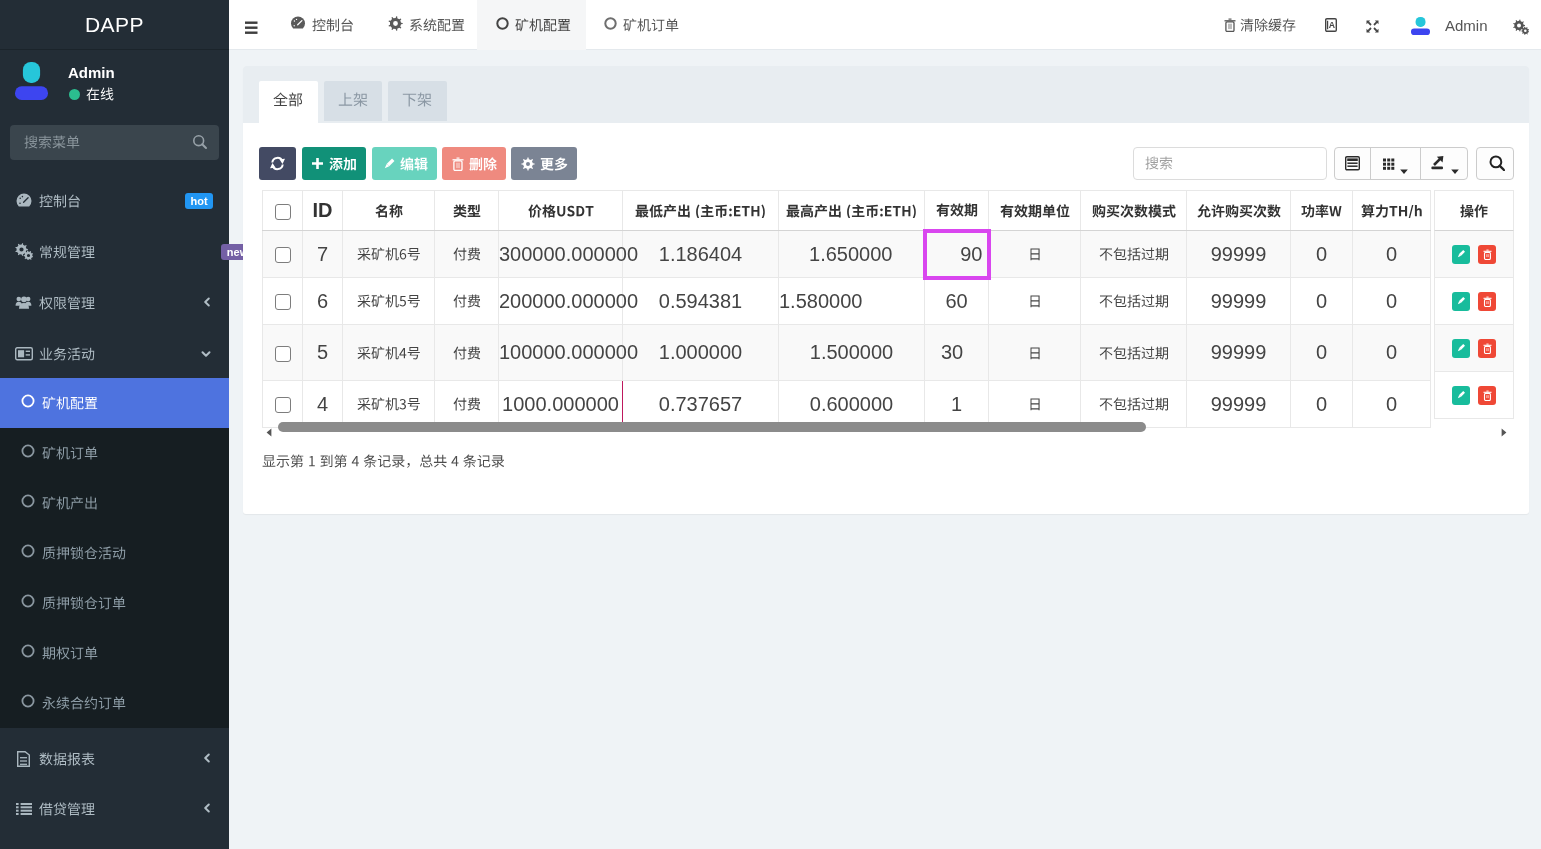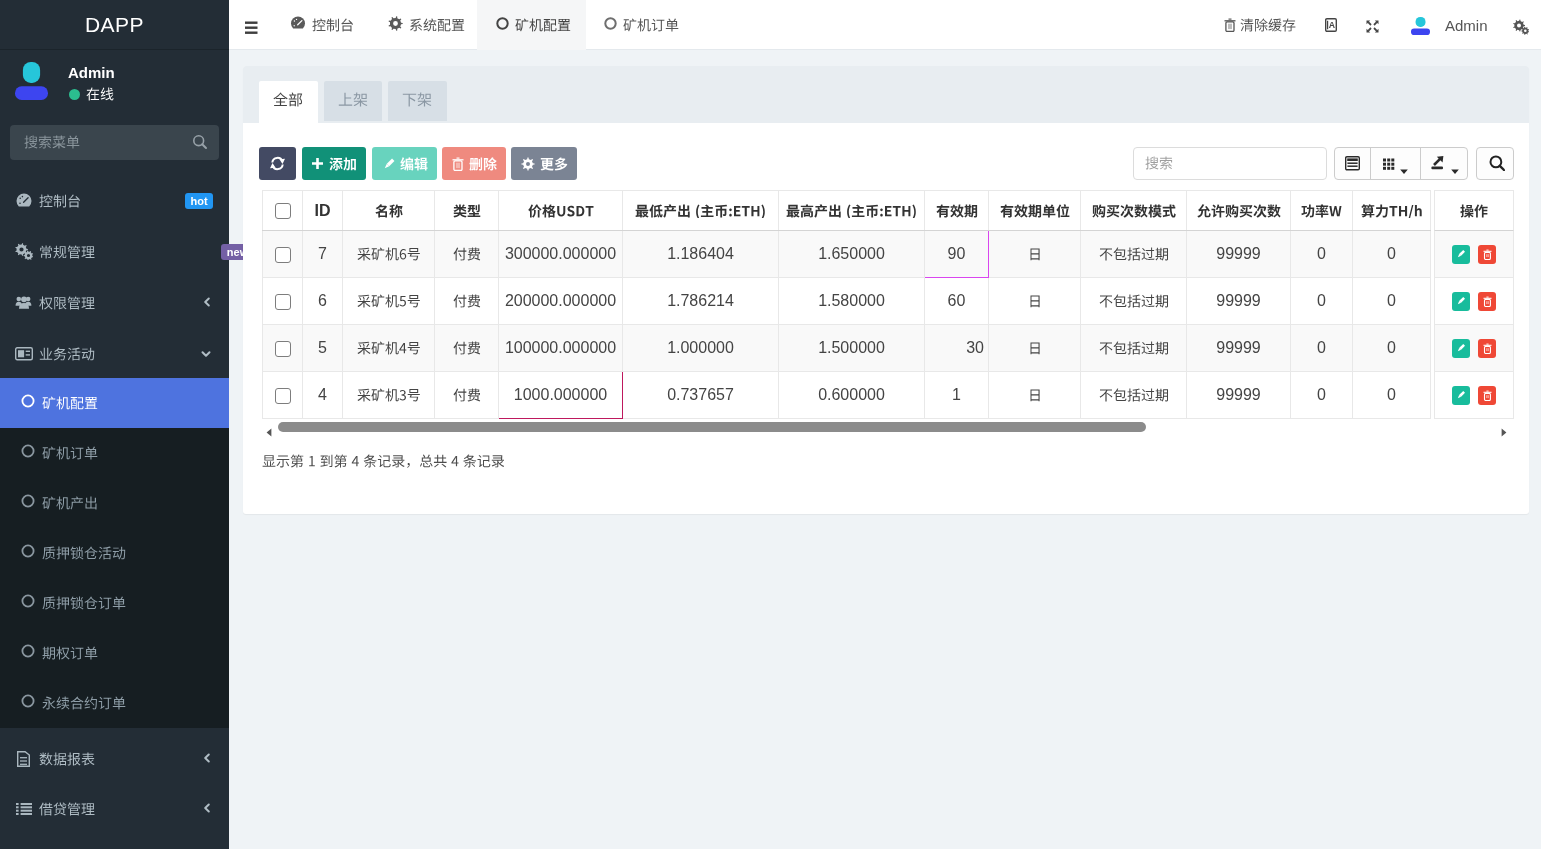--- a/index.html
+++ b/index.html
@@ -412,21 +412,21 @@
       <path fill="#2b2b2b" d="M12.4 0 L5.8 0.8 L11.6 6.6 Z"></path>
     </svg></div>
 <div class="abs" style="left:1451px;top:161px"><svg width="8" height="6" viewBox="0 0 8 6">
       <path fill="#2b2b2b" d="M0.2 0.5 H7.8 L4 5.0 Z"></path>
     </svg></div>
 <div class="abs" style="left:1476px;top:147px;width:38px;height:33px;background:#fdfdfd;border:1px solid #ccc;border-radius:4px"></div>
 <div class="abs" style="left:1489px;top:155px"><svg width="16" height="16" viewBox="0 0 16 16">
       <circle cx="6.9" cy="6.9" r="5.4" fill="none" stroke="#222" stroke-width="2.0"></circle>
       <line x1="10.8" y1="10.8" x2="15.0" y2="15.0" stroke="#222" stroke-width="2.4" stroke-linecap="round"></line>
     </svg></div>
-<table class="abs" style="left:262px;top:190px;width:1168px;border-collapse:collapse;table-layout:fixed;font-size:16px;color:#444">
+<table class="abs" style="left:262px;top:190px;width:1168px;border-collapse:collapse;table-layout:fixed;font-size:20px;color:#444">
 <colgroup>
       <col style="width:40px">
       <col style="width:40px">
       <col style="width:92px">
       <col style="width:64px">
       <col style="width:124px">
       <col style="width:156px">
       <col style="width:146px">
       <col style="width:64px">
       <col style="width:92px">
@@ -532,21 +532,21 @@
 <td style="border:1px solid #e8e8e8;padding:0">
           <div style="display:flex;justify-content:center">
             <svg class="t " width="28" height="14" viewBox="0 -12.32 28 14.00">
               <path fill="#444444" d="M5.7 -5.7C6.4 -4.6 7.3 -3.1 7.8 -2.2L8.7 -2.7C8.3 -3.6 7.4 -5 6.6 -6.1ZM10.5 -11.6V-8.7H4.8V-7.6H10.5V-0.3C10.5 0 10.4 0.1 10.1 0.1C9.7 0.1 8.6 0.1 7.4 0.1C7.5 0.4 7.7 0.9 7.8 1.1C9.3 1.1 10.3 1.1 10.8 1C11.4 0.8 11.6 0.5 11.6 -0.3V-7.6H13.4V-8.7H11.6V-11.6ZM4.1 -11.7C3.3 -9.5 2 -7.4 0.5 -6C0.7 -5.7 1.1 -5.2 1.2 -4.9C1.7 -5.4 2.1 -6 2.6 -6.6V1.1H3.7V-8.3C4.2 -9.2 4.7 -10.3 5.2 -11.4Z M20.6 -3.3C20.2 -1.2 19 -0.2 14.6 0.2C14.8 0.5 15 0.9 15.1 1.1C19.7 0.6 21.2 -0.7 21.7 -3.3ZM21.3 -0.8C23.1 -0.3 25.4 0.5 26.6 1.1L27.2 0.3C26 -0.3 23.6 -1.1 21.8 -1.5ZM19 -8.3C18.9 -8 18.9 -7.6 18.7 -7.3H16.7L16.9 -8.3ZM19.9 -8.3H22.2V-7.3H19.8C19.9 -7.6 19.9 -8 19.9 -8.3ZM16.1 -9.1C16 -8.3 15.8 -7.2 15.6 -6.5H18.2C17.6 -5.9 16.6 -5.4 14.8 -5C15 -4.8 15.2 -4.4 15.3 -4.2C15.8 -4.3 16.2 -4.4 16.6 -4.5V-0.8H17.6V-3.8H24.4V-0.9H25.5V-4.7H17.1C18.3 -5.2 19 -5.8 19.4 -6.5H22.2V-5.1H23.2V-6.5H26C25.9 -6.1 25.9 -6 25.8 -5.9C25.7 -5.8 25.6 -5.8 25.5 -5.8C25.3 -5.8 24.9 -5.8 24.5 -5.8C24.6 -5.6 24.7 -5.3 24.7 -5.1C25.2 -5.1 25.7 -5.1 25.9 -5.1C26.2 -5.1 26.4 -5.2 26.6 -5.3C26.8 -5.6 27 -6 27 -6.9C27 -7.1 27.1 -7.3 27.1 -7.3H23.2V-8.3H26.2V-10.9H23.2V-11.8H22.2V-10.9H19.9V-11.8H19V-10.9H15.5V-10.1H19V-9.1L16.5 -9.1ZM19.9 -10.1H22.2V-9.1H19.9ZM23.2 -10.1H25.3V-9.1H23.2Z"></path>
             </svg>
           </div>
         </td>
 <td style="border:1px solid #e8e8e8;text-align:center;padding:0">300000.000000</td>
 <td style="border:1px solid #e8e8e8;text-align:center;padding:0">1.186404</td>
 <td style="border:1px solid #e8e8e8;text-align:center;padding:0">1.650000</td>
-<td style="border:1px solid #d946ef;text-align:center;padding:4px">90</td>
+<td style="border:4px solid #d946ef;text-align:right;padding:4px">90</td>
 <td style="border:1px solid #e8e8e8;padding:0">
           <div style="display:flex;justify-content:center">
             <svg class="t " width="14" height="14" viewBox="0 -12.32 14 14.00">
               <path fill="#444444" d="M3.5 -4.9H10.5V-1H3.5ZM3.5 -6V-9.8H10.5V-6ZM2.5 -10.8V1H3.5V0.1H10.5V0.9H11.6V-10.8Z"></path>
             </svg>
           </div>
         </td>
 <td style="border:1px solid #e8e8e8;padding:0">
           <div style="display:flex;justify-content:center">
             <svg class="t " width="70" height="14" viewBox="0 -12.32 70 14.00">
@@ -569,22 +569,22 @@
           </div>
         </td>
 <td style="border:1px solid #e8e8e8;padding:0">
           <div style="display:flex;justify-content:center">
             <svg class="t " width="28" height="14" viewBox="0 -12.32 28 14.00">
               <path fill="#444444" d="M5.7 -5.7C6.4 -4.6 7.3 -3.1 7.8 -2.2L8.7 -2.7C8.3 -3.6 7.4 -5 6.6 -6.1ZM10.5 -11.6V-8.7H4.8V-7.6H10.5V-0.3C10.5 0 10.4 0.1 10.1 0.1C9.7 0.1 8.6 0.1 7.4 0.1C7.5 0.4 7.7 0.9 7.8 1.1C9.3 1.1 10.3 1.1 10.8 1C11.4 0.8 11.6 0.5 11.6 -0.3V-7.6H13.4V-8.7H11.6V-11.6ZM4.1 -11.7C3.3 -9.5 2 -7.4 0.5 -6C0.7 -5.7 1.1 -5.2 1.2 -4.9C1.7 -5.4 2.1 -6 2.6 -6.6V1.1H3.7V-8.3C4.2 -9.2 4.7 -10.3 5.2 -11.4Z M20.6 -3.3C20.2 -1.2 19 -0.2 14.6 0.2C14.8 0.5 15 0.9 15.1 1.1C19.7 0.6 21.2 -0.7 21.7 -3.3ZM21.3 -0.8C23.1 -0.3 25.4 0.5 26.6 1.1L27.2 0.3C26 -0.3 23.6 -1.1 21.8 -1.5ZM19 -8.3C18.9 -8 18.9 -7.6 18.7 -7.3H16.7L16.9 -8.3ZM19.9 -8.3H22.2V-7.3H19.8C19.9 -7.6 19.9 -8 19.9 -8.3ZM16.1 -9.1C16 -8.3 15.8 -7.2 15.6 -6.5H18.2C17.6 -5.9 16.6 -5.4 14.8 -5C15 -4.8 15.2 -4.4 15.3 -4.2C15.8 -4.3 16.2 -4.4 16.6 -4.5V-0.8H17.6V-3.8H24.4V-0.9H25.5V-4.7H17.1C18.3 -5.2 19 -5.8 19.4 -6.5H22.2V-5.1H23.2V-6.5H26C25.9 -6.1 25.9 -6 25.8 -5.9C25.7 -5.8 25.6 -5.8 25.5 -5.8C25.3 -5.8 24.9 -5.8 24.5 -5.8C24.6 -5.6 24.7 -5.3 24.7 -5.1C25.2 -5.1 25.7 -5.1 25.9 -5.1C26.2 -5.1 26.4 -5.2 26.6 -5.3C26.8 -5.6 27 -6 27 -6.9C27 -7.1 27.1 -7.3 27.1 -7.3H23.2V-8.3H26.2V-10.9H23.2V-11.8H22.2V-10.9H19.9V-11.8H19V-10.9H15.5V-10.1H19V-9.1L16.5 -9.1ZM19.9 -10.1H22.2V-9.1H19.9ZM23.2 -10.1H25.3V-9.1H23.2Z"></path>
             </svg>
           </div>
         </td>
 <td style="border:1px solid #e8e8e8;text-align:center;padding:0">200000.000000</td>
-<td style="border:1px solid #e8e8e8;text-align:center;padding:0">1.786214</td>
-<td style="border:1px solid #e8e8e8;text-align:center;padding:0">1.580000</td>
+<td style="border:1px solid #e8e8e8;text-align:center;padding:0">0.594381</td>
+<td style="border:1px solid #e8e8e8;padding:0">1.580000</td>
 <td style="border:1px solid #e8e8e8;text-align:center;padding:0">60</td>
 <td style="border:1px solid #e8e8e8;padding:0">
           <div style="display:flex;justify-content:center">
             <svg class="t " width="14" height="14" viewBox="0 -12.32 14 14.00">
               <path fill="#444444" d="M3.5 -4.9H10.5V-1H3.5ZM3.5 -6V-9.8H10.5V-6ZM2.5 -10.8V1H3.5V0.1H10.5V0.9H11.6V-10.8Z"></path>
             </svg>
           </div>
         </td>
 <td style="border:1px solid #e8e8e8;padding:0">
           <div style="display:flex;justify-content:center">
@@ -610,21 +610,21 @@
 <td style="border:1px solid #e8e8e8;padding:0">
           <div style="display:flex;justify-content:center">
             <svg class="t " width="28" height="14" viewBox="0 -12.32 28 14.00">
               <path fill="#444444" d="M5.7 -5.7C6.4 -4.6 7.3 -3.1 7.8 -2.2L8.7 -2.7C8.3 -3.6 7.4 -5 6.6 -6.1ZM10.5 -11.6V-8.7H4.8V-7.6H10.5V-0.3C10.5 0 10.4 0.1 10.1 0.1C9.7 0.1 8.6 0.1 7.4 0.1C7.5 0.4 7.7 0.9 7.8 1.1C9.3 1.1 10.3 1.1 10.8 1C11.4 0.8 11.6 0.5 11.6 -0.3V-7.6H13.4V-8.7H11.6V-11.6ZM4.1 -11.7C3.3 -9.5 2 -7.4 0.5 -6C0.7 -5.7 1.1 -5.2 1.2 -4.9C1.7 -5.4 2.1 -6 2.6 -6.6V1.1H3.7V-8.3C4.2 -9.2 4.7 -10.3 5.2 -11.4Z M20.6 -3.3C20.2 -1.2 19 -0.2 14.6 0.2C14.8 0.5 15 0.9 15.1 1.1C19.7 0.6 21.2 -0.7 21.7 -3.3ZM21.3 -0.8C23.1 -0.3 25.4 0.5 26.6 1.1L27.2 0.3C26 -0.3 23.6 -1.1 21.8 -1.5ZM19 -8.3C18.9 -8 18.9 -7.6 18.7 -7.3H16.7L16.9 -8.3ZM19.9 -8.3H22.2V-7.3H19.8C19.9 -7.6 19.9 -8 19.9 -8.3ZM16.1 -9.1C16 -8.3 15.8 -7.2 15.6 -6.5H18.2C17.6 -5.9 16.6 -5.4 14.8 -5C15 -4.8 15.2 -4.4 15.3 -4.2C15.8 -4.3 16.2 -4.4 16.6 -4.5V-0.8H17.6V-3.8H24.4V-0.9H25.5V-4.7H17.1C18.3 -5.2 19 -5.8 19.4 -6.5H22.2V-5.1H23.2V-6.5H26C25.9 -6.1 25.9 -6 25.8 -5.9C25.7 -5.8 25.6 -5.8 25.5 -5.8C25.3 -5.8 24.9 -5.8 24.5 -5.8C24.6 -5.6 24.7 -5.3 24.7 -5.1C25.2 -5.1 25.7 -5.1 25.9 -5.1C26.2 -5.1 26.4 -5.2 26.6 -5.3C26.8 -5.6 27 -6 27 -6.9C27 -7.1 27.1 -7.3 27.1 -7.3H23.2V-8.3H26.2V-10.9H23.2V-11.8H22.2V-10.9H19.9V-11.8H19V-10.9H15.5V-10.1H19V-9.1L16.5 -9.1ZM19.9 -10.1H22.2V-9.1H19.9ZM23.2 -10.1H25.3V-9.1H23.2Z"></path>
             </svg>
           </div>
         </td>
 <td style="border:1px solid #e8e8e8;text-align:center;padding:0">100000.000000</td>
 <td style="border:1px solid #e8e8e8;text-align:center;padding:0">1.000000</td>
 <td style="border:1px solid #e8e8e8;text-align:center;padding:0">1.500000</td>
-<td style="border:1px solid #e8e8e8;text-align:right;padding:4px">30</td>
+<td style="border:1px solid #e8e8e8;text-align:left;padding:16px">30</td>
 <td style="border:1px solid #e8e8e8;padding:0">
           <div style="display:flex;justify-content:center">
             <svg class="t " width="14" height="14" viewBox="0 -12.32 14 14.00">
               <path fill="#444444" d="M3.5 -4.9H10.5V-1H3.5ZM3.5 -6V-9.8H10.5V-6ZM2.5 -10.8V1H3.5V0.1H10.5V0.9H11.6V-10.8Z"></path>
             </svg>
           </div>
         </td>
 <td style="border:1px solid #e8e8e8;padding:0">
           <div style="display:flex;justify-content:center">
             <svg class="t " width="70" height="14" viewBox="0 -12.32 70 14.00">

